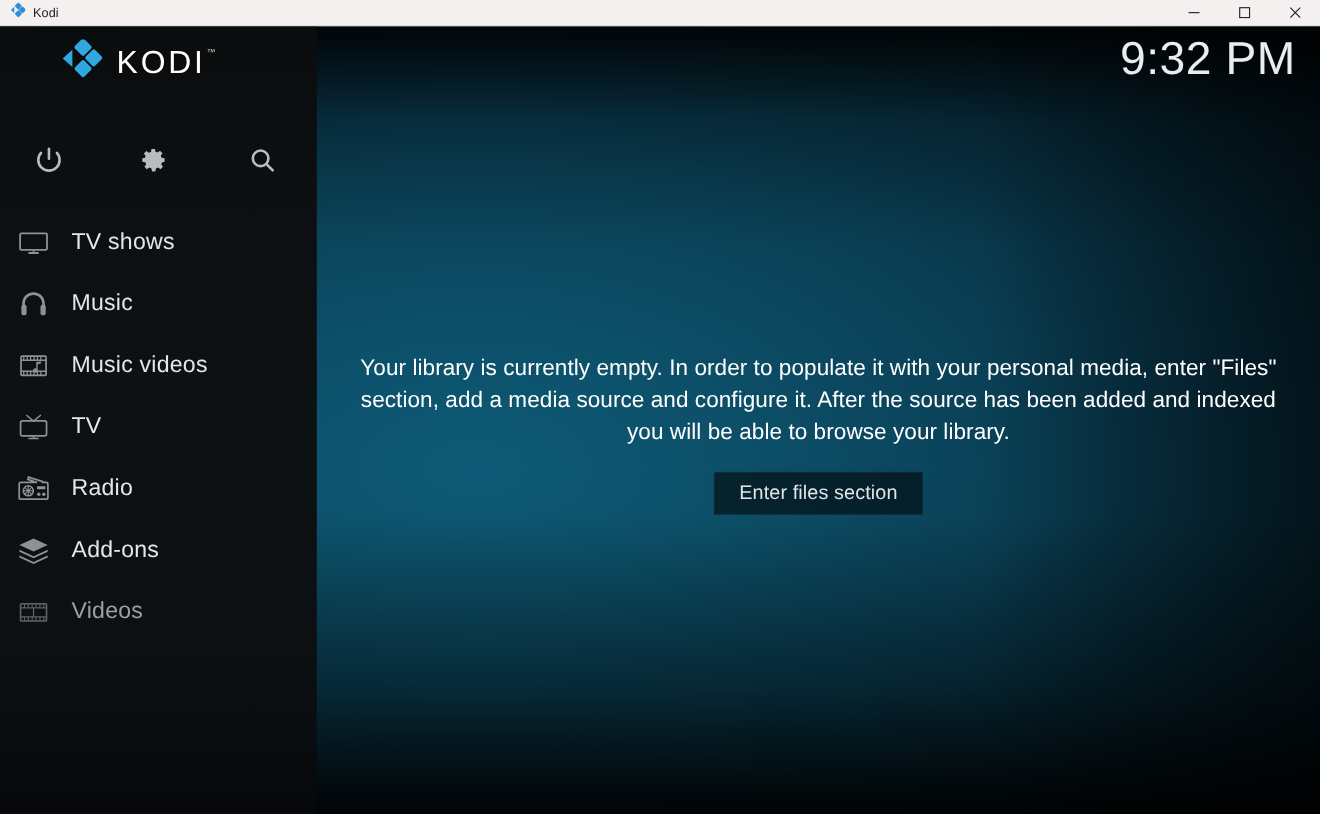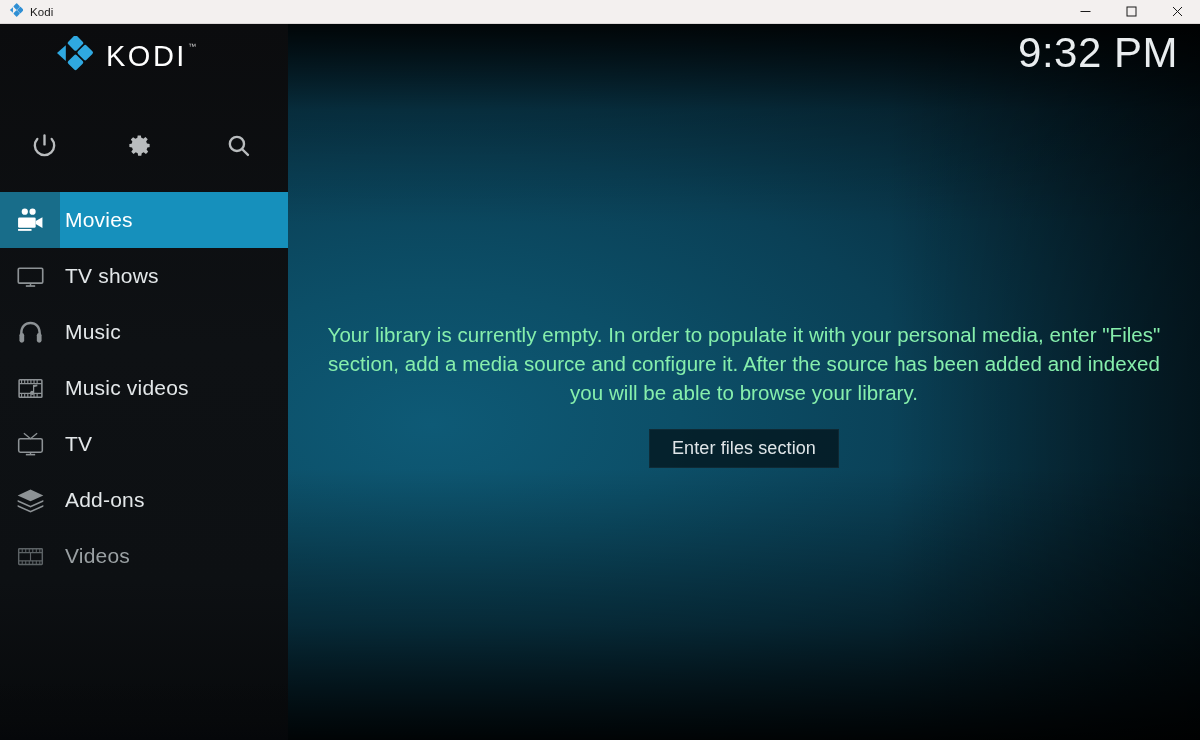--- a/index.html
+++ b/index.html
@@ -112,21 +112,21 @@
   
   #main {
     position: absolute; left: 288px; top: 0; width: 912px; height: 716px;
   }
   #empty-block {
     position: absolute; left: 0; right: 0; top: 296px;
     display: flex; flex-direction: column; align-items: center;
   }
   #empty-message {
     width: 838px; text-align: center;
-    font-size: 20.5px; line-height: 29px; color: #86efac;
+    font-size: 20.5px; line-height: 29px; color: #ffffff;
     font-weight: 400; letter-spacing: .05px;
   }
   #empty-buttons { margin-top: 22px; display: flex; gap: 25px; }
   .kbtn {
     background: rgba(3, 16, 22, .72);
     border: 1px solid rgba(255,255,255,.045);
     color: #dfe5e8; font-size: 18px; font-family: "Liberation Sans", sans-serif;
     height: 39px; padding: 0 22px; display: flex; align-items: center;
     justify-content: center; letter-spacing: .1px;
   }
@@ -219,33 +219,20 @@
         <div class="toolicon">
           <svg width="27" height="27" viewBox="0 0 24 24" fill="none" stroke="currentColor" stroke-width="2.1" stroke-linecap="round">
             <circle cx="10.6" cy="10.6" r="6.3"></circle>
             <path d="M15.3 15.3 L20.4 20.4"></path>
           </svg>
         </div>
       </div>
 
       <div id="menu">
 
-        <div class="menu-item selected">
-          <div class="mi-bar"></div>
-          <div class="mi-icon">
-            <svg width="29" height="29" viewBox="0 0 28 28" fill="currentColor">
-              <circle cx="8.5" cy="5.5" r="3"></circle>
-                <circle cx="16" cy="5.5" r="3"></circle>
-              <rect x="2" y="11" width="17" height="10" rx="1.3"></rect>
-              <path d="M19 14.6 L25.5 10.8 L25.5 21.2 L19 17.4 Z"></path>
-              <rect x="2" y="22.2" width="13" height="1.8"></rect>
-            </svg>
-          </div>
-          <div class="mi-label">Movies</div>
-        </div>
 
         <div class="menu-item">
           <div class="mi-icon">
             <svg width="29" height="29" viewBox="0 0 28 28" fill="none" stroke="currentColor" stroke-width="1.6">
               <rect x="2.2" y="6" width="23.6" height="14.4" rx="1.2"></rect>
               <path d="M9.5 23.2 L18.5 23.2" stroke-width="1.6"></path>
               <path d="M14 20.4 L14 23.2" stroke-width="1.4"></path>
             </svg>
           </div>
           <div class="mi-label">TV shows</div>
@@ -281,20 +268,33 @@
             <svg width="29" height="29" viewBox="0 0 28 28" fill="none" stroke="currentColor" stroke-width="1.5">
               <path d="M7.6 3.2 L14 8.4 L20.4 3.2" stroke-width="1.3"></path>
               <rect x="2.6" y="8.4" width="22.8" height="13" rx="1.6"></rect>
               <path d="M9.5 23.8 L18.5 23.8" stroke-width="1.5"></path>
               <path d="M14 21.4 L14 23.8" stroke-width="1.3"></path>
             </svg>
           </div>
           <div class="mi-label">TV</div>
         </div>
 
+        <div class="menu-item">
+          <div class="mi-icon">
+            <svg width="29" height="29" viewBox="0 0 28 28" fill="currentColor">
+              <path d="M22 7.6 L9.6 3.6 L9 5.6 L17 8.3 L3 8.3 A1.6 1.6 0 0 0 1.4 9.9 L1.4 21.4 A1.6 1.6 0 0 0 3 23 L25 23 A1.6 1.6 0 0 0 26.6 21.4 L26.6 9.9 A1.6 1.6 0 0 0 25 8.3 L22 8.3 Z" fill="none" stroke="currentColor" stroke-width="1.5"></path>
+              <circle cx="9.4" cy="15.6" r="4.4" fill="none" stroke="currentColor" stroke-width="1.4"></circle>
+              <path d="M5 15.6 L13.8 15.6 M9.4 11.2 L9.4 20 M6.3 12.5 L12.5 18.7 M12.5 12.5 L6.3 18.7" stroke="currentColor" stroke-width="0.9"></path>
+              <rect x="17" y="11.6" width="7.4" height="2.6" rx="0.5"></rect>
+              <circle cx="18.6" cy="18.6" r="1.5"></circle>
+              <circle cx="23" cy="18.6" r="1.5"></circle>
+            </svg>
+          </div>
+          <div class="mi-label">Radio</div>
+        </div>
 
 
         <div class="menu-item">
           <div class="mi-icon">
             <svg width="29" height="29" viewBox="0 0 28 28" fill="currentColor">
               <path d="M14 3.4 L26.4 9.1 L14 14.8 L1.6 9.1 Z"></path>
               <path d="M1.6 13.4 L14 19.1 L26.4 13.4 L26.4 15.1 L14 20.8 L1.6 15.1 Z"></path>
               <path d="M1.6 18.3 L14 24 L26.4 18.3 L26.4 20 L14 25.7 L1.6 20 Z"></path>
             </svg>
           </div>

